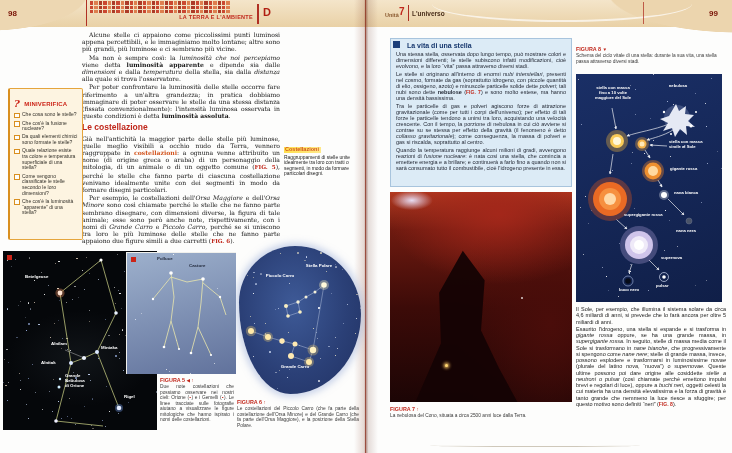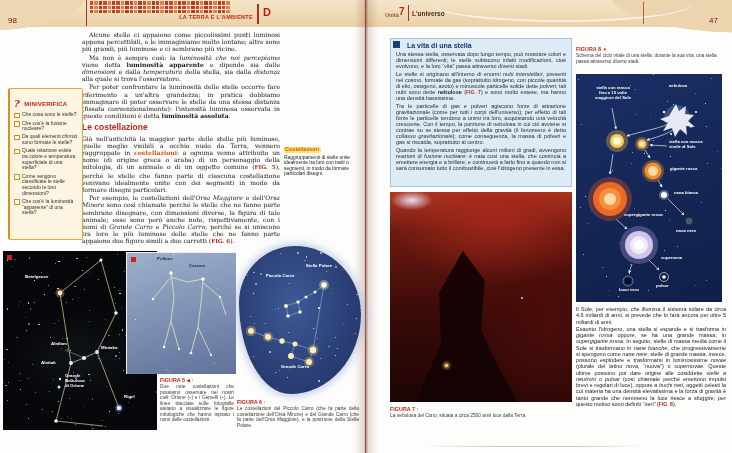--- a/index.html
+++ b/index.html
@@ -11,21 +11,21 @@
   .abs{position:absolute;}
 
   
   .band{position:absolute;left:0;top:0;width:366px;height:27px;background:linear-gradient(#f4e5ca,#e9d1a6);}
   .band-deepL{position:absolute;left:0;top:0;width:120px;height:46px;
     background:radial-gradient(ellipse 150px 58px at -12px -8px,#edd7b2 66%,rgba(237,215,178,0) 67%);}
   .band-deepR{position:absolute;right:0;top:0;width:170px;height:50px;
     background:radial-gradient(ellipse 200px 64px at 105% -10px,#ecd5ae 66%,rgba(236,213,174,0) 67%);}
   .curl{position:absolute;right:40px;top:-14px;width:260px;height:34px;border-radius:50%;
     border-bottom:2px solid rgba(255,255,255,.85);opacity:.8;}
-  .pageno{font-size:8px;font-weight:normal;color:#7a1508;margin-top:7px;}
+  .pageno{font-size:8px;font-weight:bold;color:#7a1508;}
   .vline-red{background:#b03024;width:1px;}
   .pattern{position:absolute;left:90px;top:0;width:140px;height:13px;opacity:.95;
     background:
       repeating-linear-gradient(0deg, rgba(244,229,202,0) 0 3.2px, #f2e3c6 3.2px 4.2px),
       repeating-linear-gradient(90deg, #c8402a 0 3.4px, #f2e3c6 3.4px 4.4px, #dd7a4a 4.4px 7.8px, #f2e3c6 7.8px 8.8px, #a93320 8.8px 12.2px, #f2e3c6 12.2px 13.2px);}
   .section-label{font-size:5.5px;font-weight:bold;color:#c0271b;letter-spacing:.3px;}
   .unit-letter{font-size:11px;font-weight:bold;color:#b01e12;}
   .unita-small{font-size:5.5px;font-weight:bold;color:#8a5a30;}
   .unita-num{font-size:10px;font-weight:bold;color:#c0271b;}
   .univ-title{font-size:6.5px;font-weight:bold;color:#4a2f1b;}
@@ -500,21 +500,21 @@
 
   <div class="page page-right">
     <div class="band"></div>
     <div class="band-deepR"></div>
     <div class="curl"></div>
     <div class="abs unita-small" style="left:19px;top:12px;">Unità</div>
     <div class="abs unita-num" style="left:33px;top:6px;">7</div>
     <div class="abs vline-red" style="left:42px;top:5px;height:16px;"></div>
     <div class="abs univ-title" style="left:46px;top:10px;">L'universo</div>
     <div class="abs vline-red" style="left:277px;top:2px;height:22px;opacity:.75;"></div>
-    <div class="abs pageno" style="right:14px;top:9px;">47</div>
+    <div class="abs pageno" style="right:14px;top:9px;">99</div>
 
     <div class="life-box">
       <span class="corner-sq"></span>
       <div class="life-head">La vita di una stella</div>
       <div class="life-text">
         <p><span class="run-n">Una stessa stella, osservata dopo lungo tempo, può mostrare colori e dimensioni differenti; le stelle subiscono infatti modificazioni, cioè evolvono, e la loro “vita” passa attraverso diversi stadi.</span></p>
         <p><span class="run-n">Le stelle si originano all'interno di enormi </span><span class="run-i">nubi interstellari</span><span class="run-n">, presenti nel cosmo, formate da gas (soprattutto idrogeno, con piccole quantità di elio, ossigeno, azoto) e minuscole particelle solide dette </span><span class="run-i">polveri</span><span class="run-n">; tali nubi sono dette </span><span class="run-b">nebulose</span><span class="run-n"> (</span><span class="run-f">FIG. 7</span><span class="run-n">) e sono molto estese, ma hanno una densità bassissima.</span></p>
         <p><span class="run-n">Tra le particelle di gas e polveri agiscono forze di attrazione gravitazionale (come per tutti i corpi dell'universo); per effetto di tali forze le particelle tendono a unirsi tra loro, acquistando una velocità crescente. Con il tempo, la porzione di nebulosa in cui ciò avviene si contrae su se stessa per effetto della gravità (il fenomeno è detto </span><span class="run-i">collasso gravitazionale</span><span class="run-n">); come conseguenza, la massa di polveri e gas si riscalda, soprattutto al centro.</span></p>
         <p><span class="run-n">Quando la temperatura raggiunge alcuni milioni di gradi, avvengono reazioni di </span><span class="run-i">fusione nucleare</span><span class="run-n">: è nata così una stella, che comincia a emettere energia e a brillare; e continuerà a farlo fino a quando non si sarà consumato tutto il combustibile, cioè l'idrogeno presente in essa.</span></p>
       </div>

